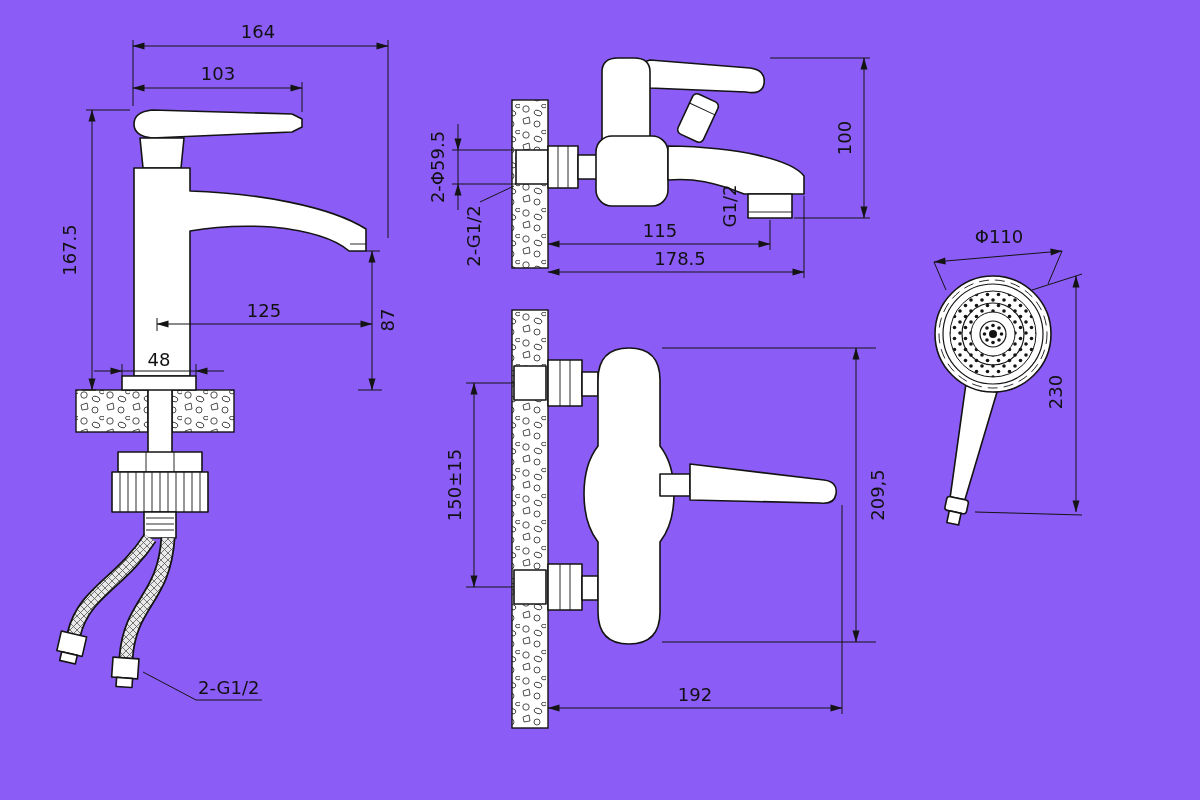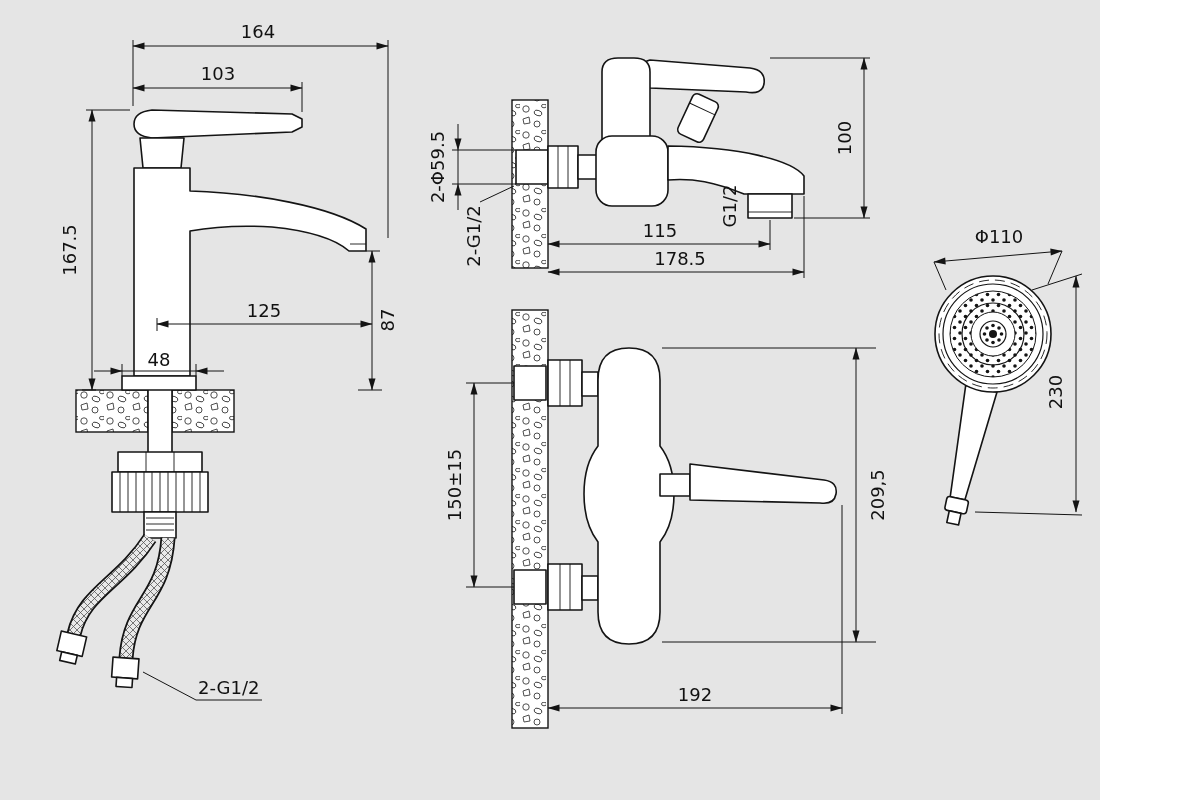--- a/index.html
+++ b/index.html
@@ -1,18 +1,18 @@
 <!DOCTYPE html>
 <html><head>
 <meta charset="utf-8">
 <style>
   *{margin:0;padding:0;box-sizing:border-box}
   html,body{background:#ffffff}
   body{width:1200px;height:800px;overflow:hidden}
-  .stage{width:1100px;height:800px;background:#e5e5e5}
+  .stage{width:1200px;height:800px;background:#8b5cf6}
   .o{fill:#ffffff;stroke:#141414;stroke-width:1.6;stroke-linejoin:round}
   .on{fill:none;stroke:#141414;stroke-width:1.2}
   .thin{fill:none;stroke:#141414;stroke-width:0.9}
   .d{fill:none;stroke:#141414;stroke-width:1}
   .stone{fill:url(#stone);stroke:#141414;stroke-width:1.4}
   .pst{fill:none;stroke:#3a3a3a;stroke-width:0.9}
   text{font-family:"DejaVu Sans","Liberation Sans",sans-serif;font-size:18px;fill:#111111}
 </style>
 </head>
 <body>

